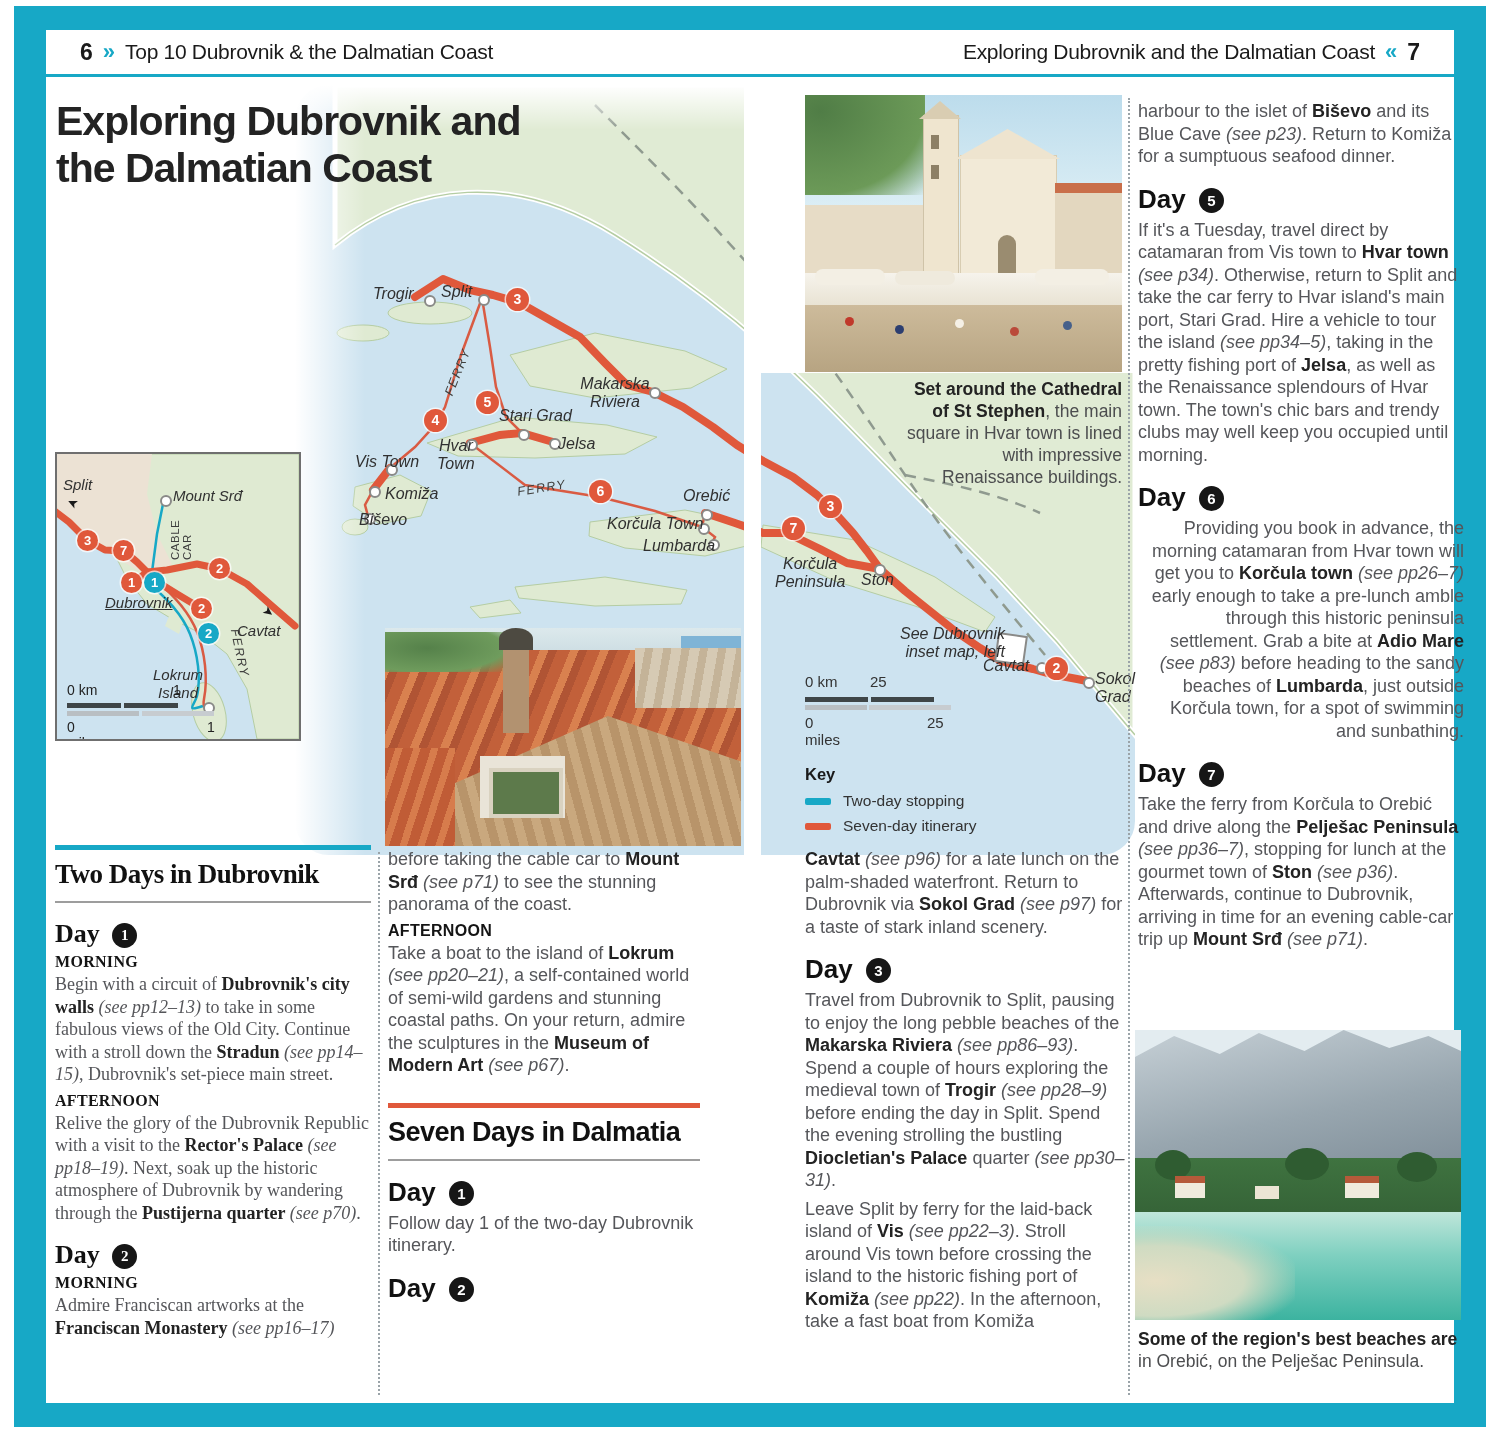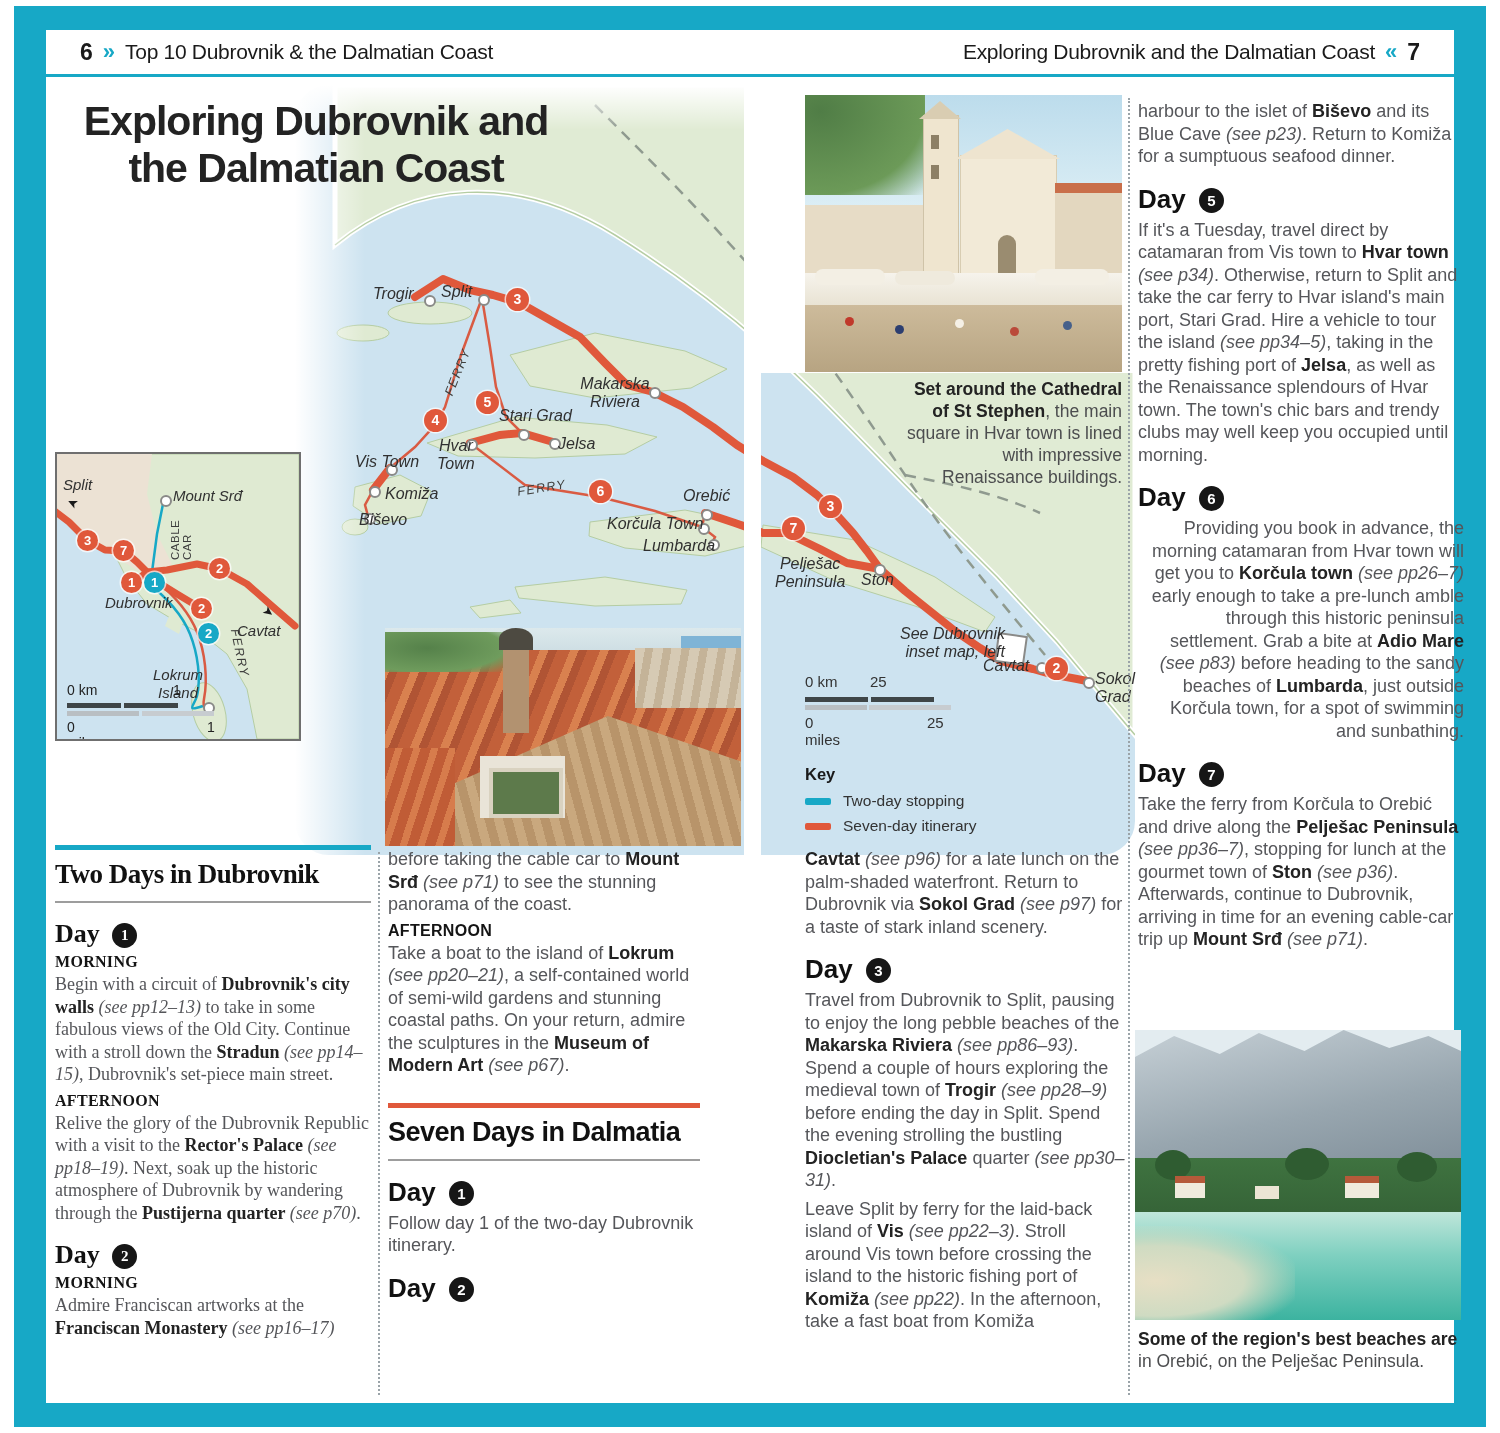--- a/index.html
+++ b/index.html
@@ -8,21 +8,21 @@
   
   .teal{background:#17a8c6;position:absolute;}
   .hdr{position:absolute;top:30px;left:46px;right:46px;height:44px;background:#fff;
        display:flex;align-items:center;justify-content:space-between;padding:0 34px;box-sizing:border-box;}
   .hdr .num{font-weight:bold;font-size:23px;color:#1a1a1a;}
   .hdr .chev{color:#17a8c6;font-size:22px;font-weight:bold;margin:0 10px;}
   .hdr .t{font-size:21px;color:#1a1a1a;letter-spacing:-0.3px;}
   .hgrp{display:flex;align-items:center;}
   
   .headline{position:absolute;left:56px;top:98px;width:520px;font-size:41px;line-height:47px;
-            font-weight:bold;color:#232323;letter-spacing:-1px;white-space:pre-line;z-index:5;text-align:center;}
+            font-weight:bold;color:#232323;letter-spacing:-1px;white-space:pre-line;z-index:5;}
   .intro{position:absolute;left:56px;top:205px;width:285px;font-size:20.5px;line-height:26.5px;
          color:#454549;z-index:5;}
   
   #map{position:absolute;left:295px;top:85px;width:840px;height:770px;z-index:1;}
   #map svg{position:absolute;left:0;top:0;}
   .fadeL{position:absolute;left:0;top:0;width:70px;height:100%;
          background:linear-gradient(90deg,#fff,rgba(255,255,255,0));z-index:2;}
   .fadeT{position:absolute;left:0;top:0;width:100%;height:45px;
          background:linear-gradient(#fff,rgba(255,255,255,0));z-index:2;}
   .mlabel{position:absolute;font-style:italic;font-size:16px;line-height:18px;color:#303030;
@@ -161,21 +161,21 @@
     <div class="mlabel" style="left:142px;top:352px;text-align:center;">Hvar
 Town</div>
     <div class="mlabel" style="left:263px;top:350px;">Jelsa</div>
     <div class="mlabel" style="left:60px;top:368px;">Vis Town</div>
     <div class="mlabel" style="left:90px;top:400px;">Komiža</div>
     <div class="mlabel" style="left:64px;top:426px;">Biševo</div>
     <div class="ferry" style="left:222px;top:396px;transform:rotate(-9deg);">FERRY</div>
     <div class="mlabel" style="left:388px;top:402px;">Orebić</div>
     <div class="mlabel" style="left:312px;top:430px;">Korčula Town</div>
     <div class="mlabel" style="left:348px;top:452px;">Lumbarda</div>
-    <div class="mlabel" style="left:480px;top:470px;text-align:center;">Pelješac
+    <div class="mlabel" style="left:480px;top:470px;text-align:center;">Korčula
 Peninsula</div>
     <div class="mlabel" style="left:566px;top:486px;">Ston</div>
     <div class="mlabel" style="left:600px;top:540px;text-align:right;width:110px;">See Dubrovnik
 inset map, left</div>
     <div class="mlabel" style="left:688px;top:572px;">Cavtat</div>
     <div class="mlabel" style="left:800px;top:585px;">Sokol Grad</div>
 
     <span class="mk o" style="left:211px;top:203px;">3</span>
     <span class="mk o" style="left:181px;top:306px;">5</span>
     <span class="mk o" style="left:129px;top:324px;">4</span>
@@ -226,21 +226,21 @@
       <polyline points="90,118 110,116 140,110 163,115 190,130 215,152 238,172" fill="none" stroke="#e0583b" stroke-width="7" stroke-linecap="round" stroke-linejoin="round"></polyline>
       <polyline points="99,127 120,140 145,155" fill="none" stroke="#e0583b" stroke-width="7" stroke-linecap="round"></polyline>
     </svg>
     <div class="dot" style="left:103px;top:41px;"></div>
     <div class="dot" style="left:146px;top:248px;"></div>
     <div class="mlabel" style="left:6px;top:22px;">Split</div>
     <div class="arrow" style="left:10px;top:42px;transform:rotate(205deg);">➤</div>
     <div class="mlabel" style="left:116px;top:33px;">Mount Srđ</div>
     <div class="vlabel" style="left:96px;top:66px;transform:rotate(-90deg);transform-origin:left top;left:112px;top:106px;">CABLE
 CAR</div>
-    <div class="mlabel" style="left:48px;top:140px;">Dubrovnik</div>
+    <div class="mlabel" style="left:48px;top:140px;text-decoration:underline;">Dubrovnik</div>
     <div class="mlabel" style="left:180px;top:168px;">Cavtat</div>
     <div class="arrow" style="left:206px;top:150px;transform:rotate(38deg);">➤</div>
     <div class="ferry" style="left:158px;top:192px;transform:rotate(78deg);">FERRY</div>
     <div class="mlabel" style="left:96px;top:212px;text-align:center;">Lokrum
 Island</div>
     <span class="mk o" style="left:20px;top:76px;">3</span>
     <span class="mk o" style="left:56px;top:86px;">7</span>
     <span class="mk o" style="left:64px;top:118px;">1</span>
     <span class="mk t" style="left:87px;top:118px;">1</span>
     <span class="mk o" style="left:152px;top:104px;">2</span>

